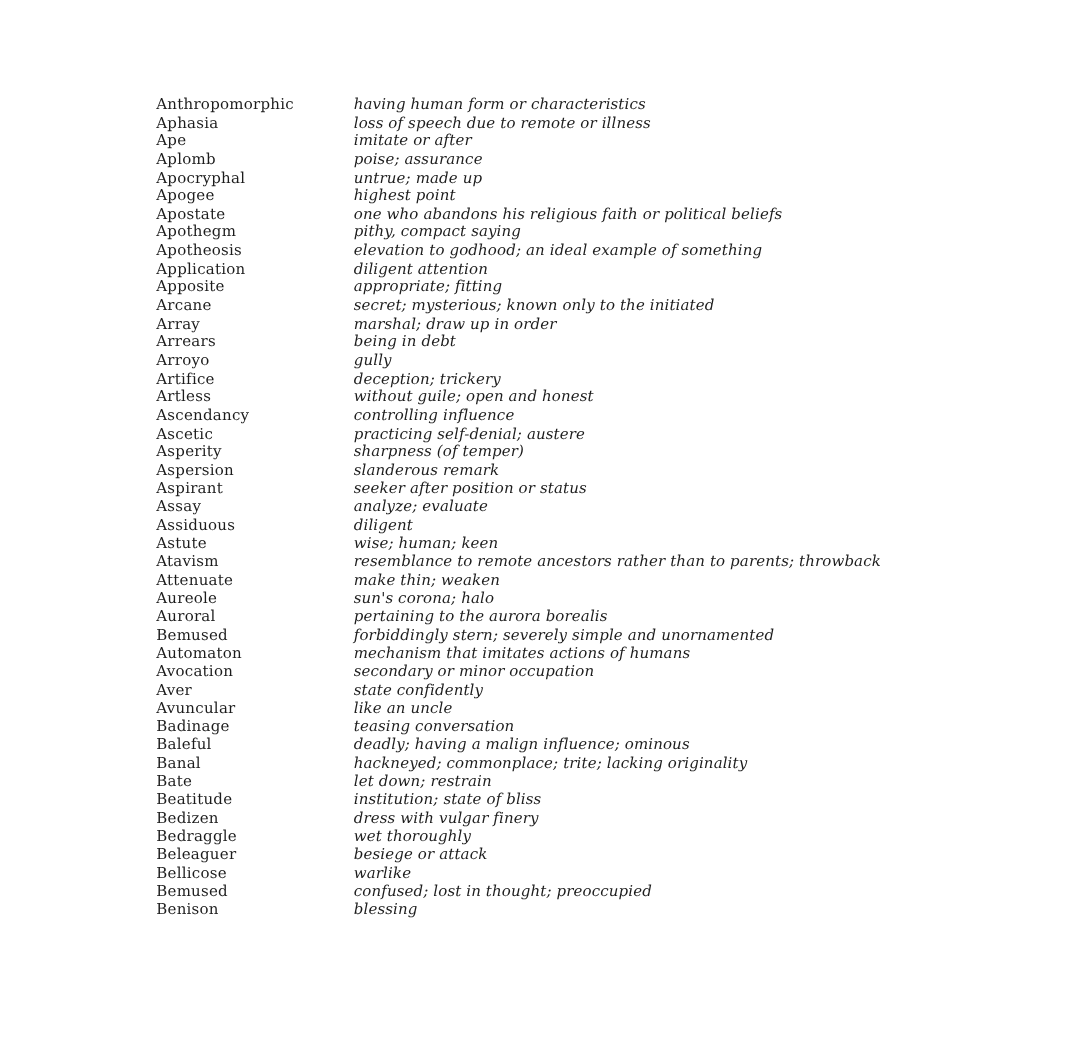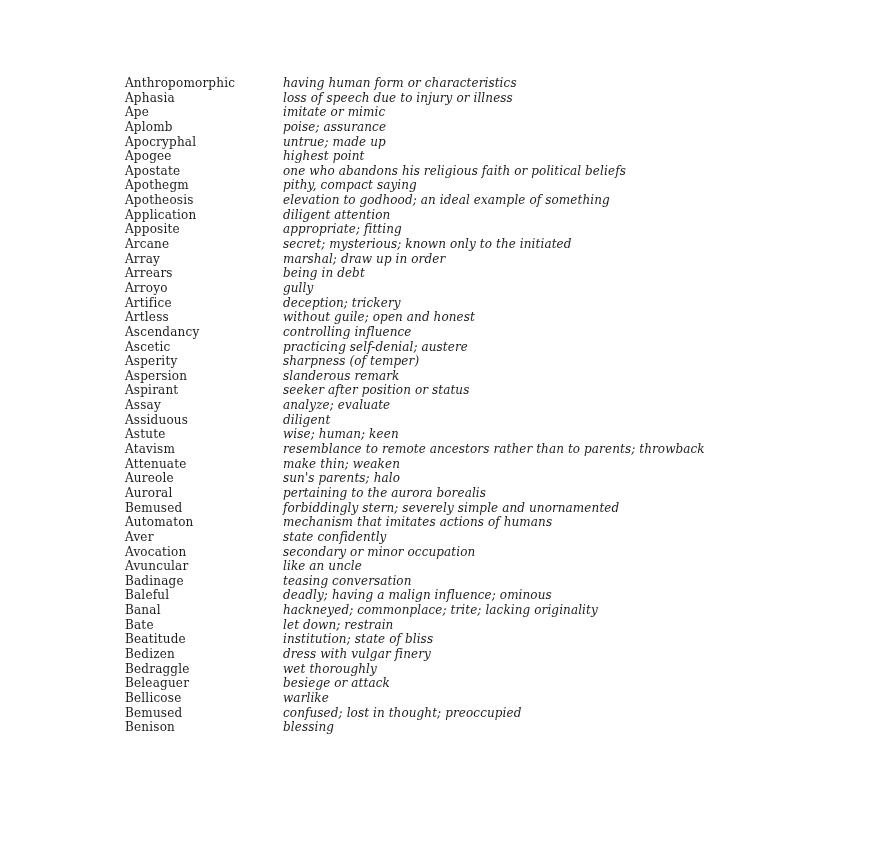--- a/index.html
+++ b/index.html
@@ -45,25 +45,25 @@
 <body>
 
 <div class="page">
   <div class="word-list" id="word-list">
       <div class="row">
         <span class="word">Anthropomorphic</span>
         <span class="definition">having human form or characteristics</span>
       </div>
       <div class="row">
         <span class="word">Aphasia</span>
-        <span class="definition">loss of speech due to injury or illness</span>
+        <span class="definition">loss of speech due to remote or illness</span>
       </div>
       <div class="row">
         <span class="word">Ape</span>
-        <span class="definition">imitate or mimic</span>
+        <span class="definition">imitate or after</span>
       </div>
       <div class="row">
         <span class="word">Aplomb</span>
         <span class="definition">poise; assurance</span>
       </div>
       <div class="row">
         <span class="word">Apocryphal</span>
         <span class="definition">untrue; made up</span>
       </div>
       <div class="row">
@@ -149,41 +149,41 @@
       <div class="row">
         <span class="word">Atavism</span>
         <span class="definition">resemblance to remote ancestors rather than to parents; throwback</span>
       </div>
       <div class="row">
         <span class="word">Attenuate</span>
         <span class="definition">make thin; weaken</span>
       </div>
       <div class="row">
         <span class="word">Aureole</span>
-        <span class="definition">sun's parents; halo</span>
+        <span class="definition">sun's corona; halo</span>
       </div>
       <div class="row">
         <span class="word">Auroral</span>
         <span class="definition">pertaining to the aurora borealis</span>
       </div>
       <div class="row">
         <span class="word">Bemused</span>
         <span class="definition">forbiddingly stern; severely simple and unornamented</span>
       </div>
       <div class="row">
         <span class="word">Automaton</span>
         <span class="definition">mechanism that imitates actions of humans</span>
       </div>
       <div class="row">
+        <span class="word">Avocation</span>
+        <span class="definition">secondary or minor occupation</span>
+      </div>
+      <div class="row">
         <span class="word">Aver</span>
         <span class="definition">state confidently</span>
-      </div>
-      <div class="row">
-        <span class="word">Avocation</span>
-        <span class="definition">secondary or minor occupation</span>
       </div>
       <div class="row">
         <span class="word">Avuncular</span>
         <span class="definition">like an uncle</span>
       </div>
       <div class="row">
         <span class="word">Badinage</span>
         <span class="definition">teasing conversation</span>
       </div>
       <div class="row">

